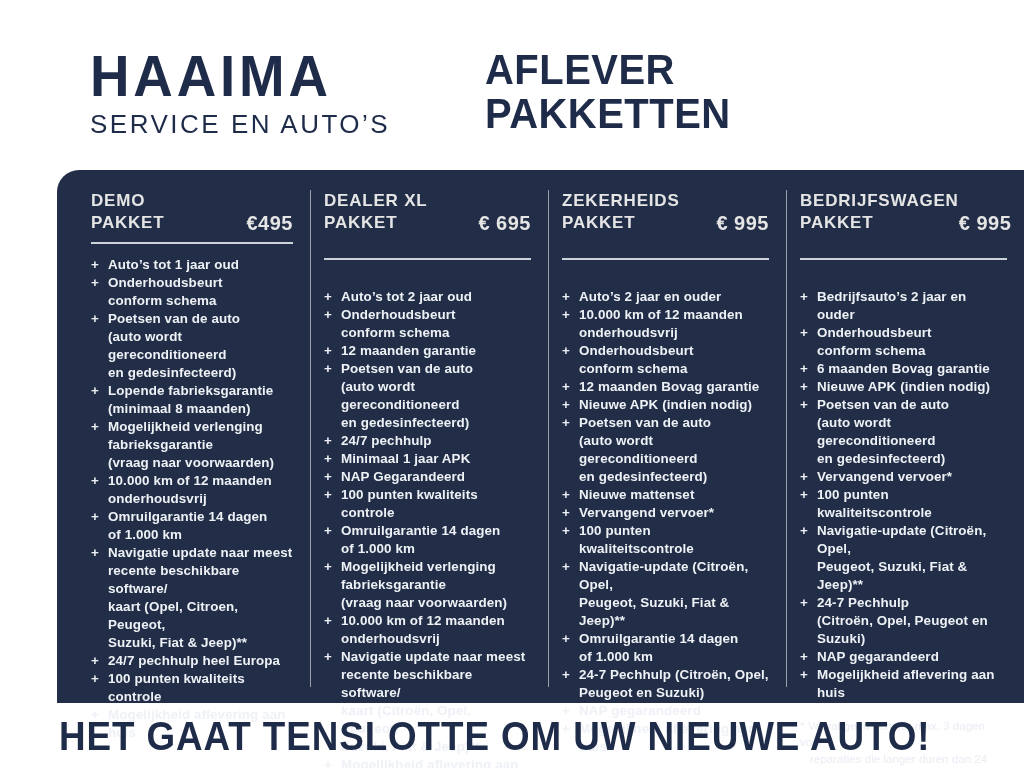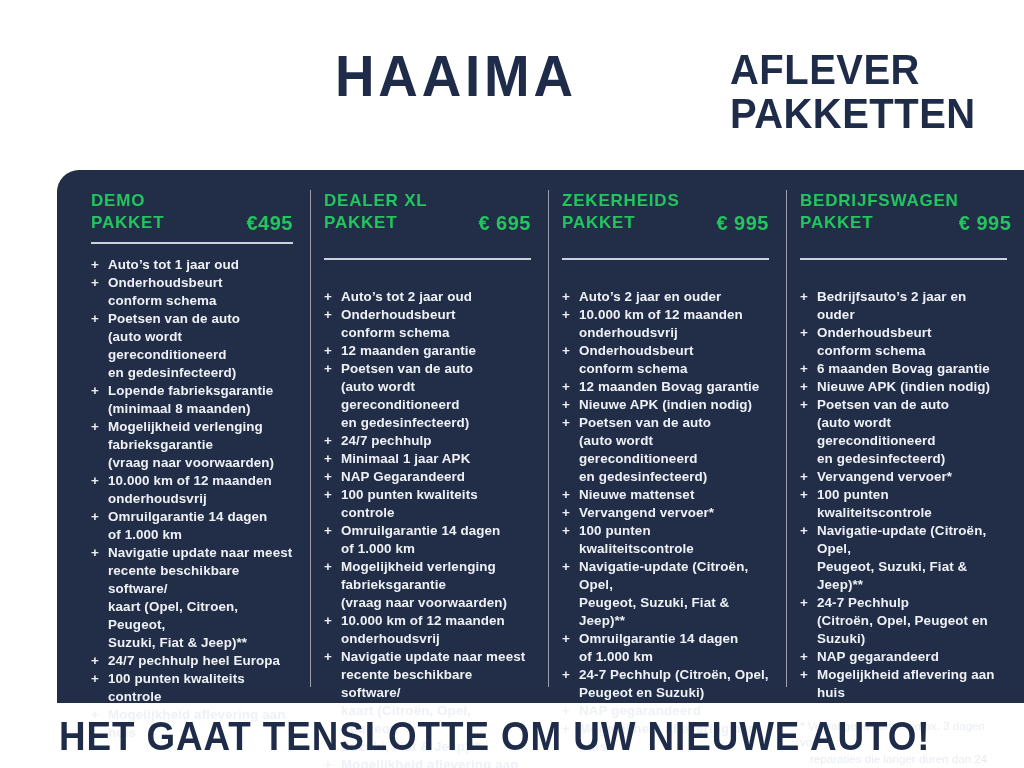--- a/index.html
+++ b/index.html
@@ -8,34 +8,34 @@
     --panel-text:#eef1f6;
     --divider:rgba(255,255,255,0.55);
     --rule:rgba(235,238,244,0.85);
   }
   *{box-sizing:border-box;}
   html,body{margin:0;padding:0;}
   body{font-family:"Liberation Sans",sans-serif;background:#ffffff;}
   .page{position:relative;width:1024px;height:768px;background:#ffffff;overflow:hidden;}
 
   
-  .header{position:absolute;top:48px;left:90px;right:30px;display:flex;align-items:flex-start;justify-content:flex-end;}
+  .header{position:absolute;top:48px;left:90px;right:30px;display:flex;align-items:flex-start;}
   .logo{width:345px;color:var(--navy);}
   .logo-title{font-size:57px;font-weight:bold;letter-spacing:4px;line-height:1;transform:scaleX(0.96);transform-origin:left;}
   .logo-subtitle{font-size:26px;letter-spacing:2.5px;line-height:1;margin-top:6px;transform:scaleX(1.0);transform-origin:left;}
   .page-title{margin-left:50px;color:var(--navy);font-size:43px;font-weight:bold;line-height:1.02;letter-spacing:0.5px;transform:scaleX(0.93);transform-origin:left;}
 
   
   .panel{position:absolute;left:57px;top:170px;width:967px;height:533px;background:var(--panel);border-top-left-radius:22px;}
   .columns{display:flex;height:100%;padding:20px 0 16px 0;}
   .col{flex:1 1 0;padding:0 17px 0 13px;display:flex;flex-direction:column;color:var(--panel-text);min-width:0;}
   .col + .col{border-left:1px solid var(--divider);gap:16px;}
   .col:first-child{flex:0 0 253px;padding-left:34px;}
 
-  .col-head{display:flex;justify-content:space-between;align-items:flex-end;color:#22c55e;}
+  .col-head{display:flex;justify-content:space-between;align-items:flex-end;color:#e5e5e5;}
   .name{font-size:17px;font-weight:bold;letter-spacing:0.8px;line-height:1.28;white-space:nowrap;}
   .price{font-size:20px;font-weight:bold;letter-spacing:0.5px;line-height:1;white-space:nowrap;padding-bottom:1px;}
   .rule{border-bottom:2px solid var(--rule);margin:8px 0 12px 0;}
 
   .items{font-size:13.4px;font-weight:bold;line-height:18px;letter-spacing:0.1px;}
   .item{display:flex;}
   .plus{flex:0 0 17px;}
   .lines{flex:1;min-width:0;}
 
   .footnotes{margin-top:auto;padding-bottom:8px;font-size:11.6px;font-weight:normal;line-height:16.5px;color:#e9ecf2;}
@@ -46,20 +46,21 @@
   .tagline{position:absolute;left:59px;top:714px;color:var(--navy);font-size:40px;font-weight:bold;letter-spacing:1px;white-space:nowrap;transform:scaleX(0.92);transform-origin:left;}
 </style>
 </head>
 <body>
 
 <div class="page">
 
   <div class="header">
     <div class="logo">
       <div class="logo-title">HAAIMA</div>
+      <div class="logo-subtitle">SERVICE EN AUTO’S</div>
     </div>
     <div class="page-title">
       <div>AFLEVER</div>
       <div>PAKKETTEN</div>
     </div>
   </div>
 
   <div class="panel">
     <div class="columns" id="columns">
         <div class="col">

